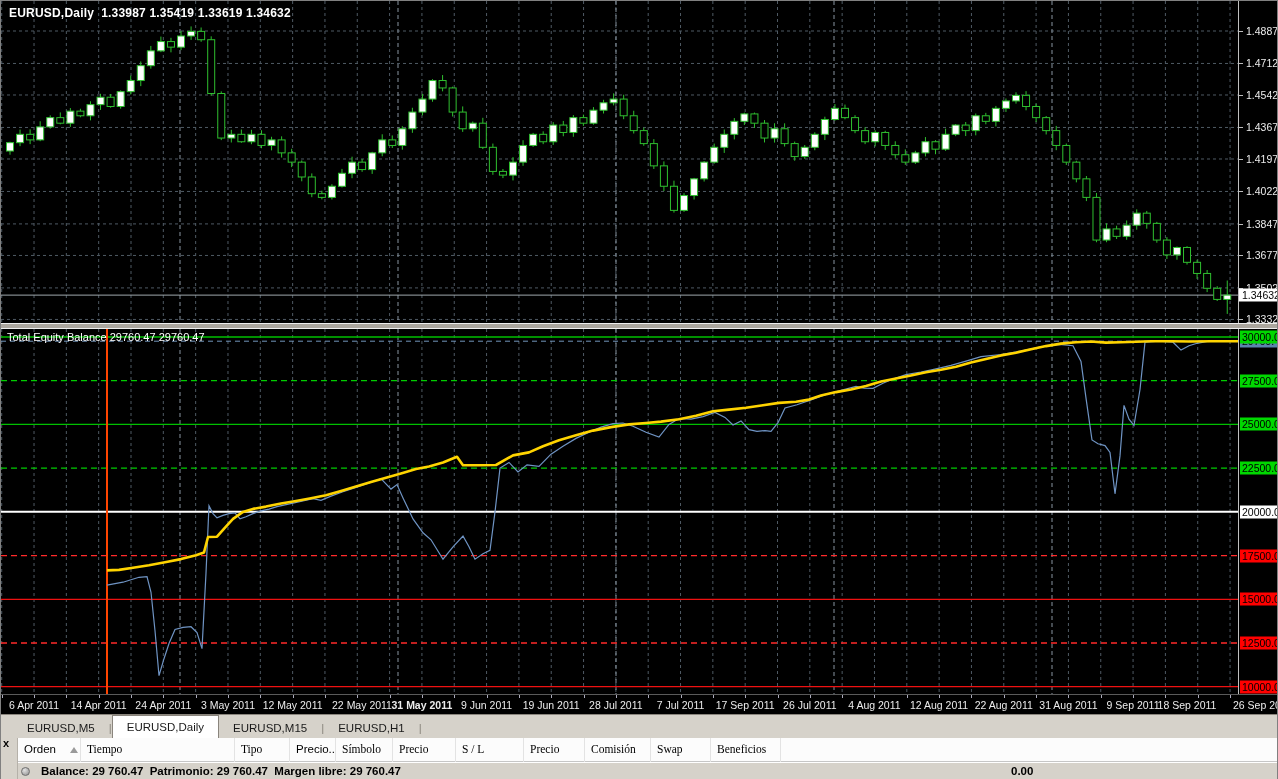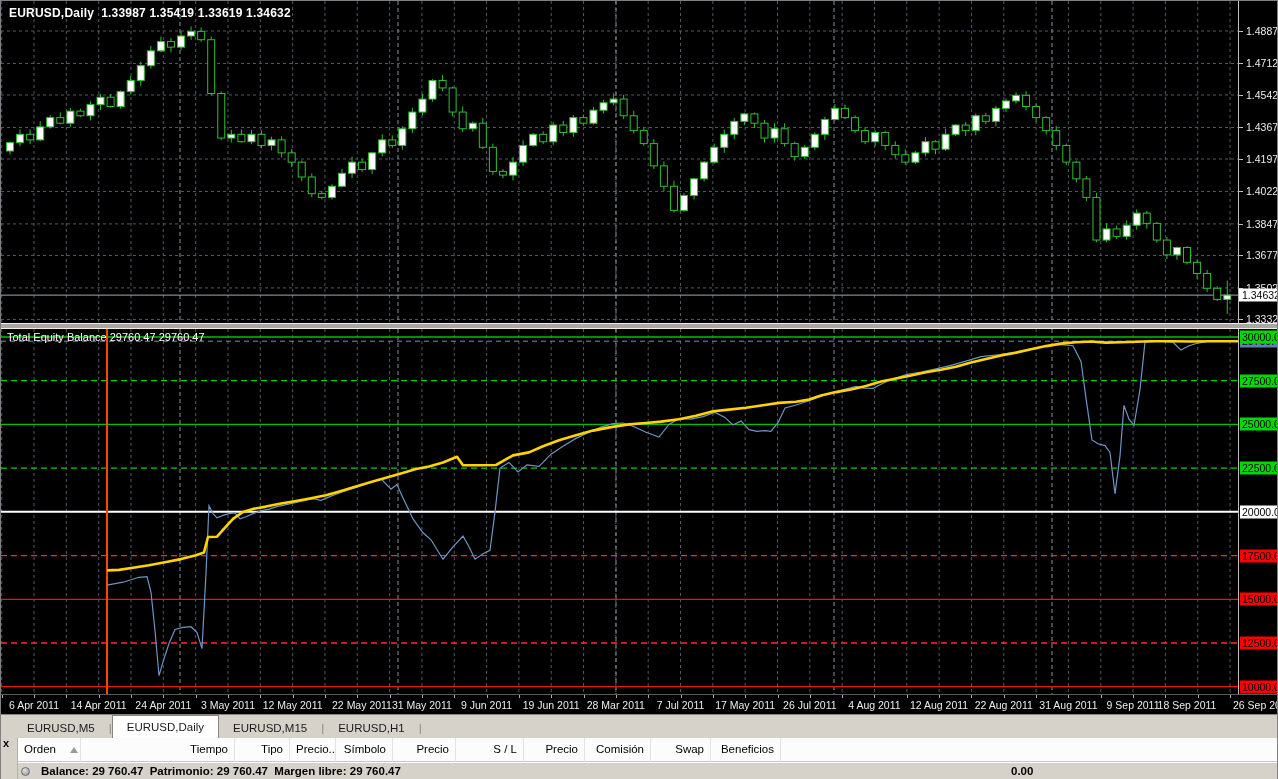--- a/index.html
+++ b/index.html
@@ -19,21 +19,21 @@
   .date-label{position:absolute;top:4px;color:#ececec;font-size:10.5px;white-space:nowrap;transform:translateX(-50%);}
   .date-tick{position:absolute;top:0;width:1px;height:3px;background:#aab;}
   #tabbar{left:0;top:713px;width:1278px;height:24px;background:#d6d2ca;border-top:1px solid #8a857d;box-sizing:border-box;display:flex;align-items:flex-end;}
   .tab{height:20px;line-height:20px;padding:0 14px;font-size:11.5px;color:#1a1a1a;}
   .tab.active{background:#fff;border:1px solid #8a857d;border-bottom:none;height:22px;line-height:22px;font-weight:normal;}
   .tab-sep{color:#8a857d;height:20px;line-height:20px;font-size:11.5px;}
   #terminal-header{left:0;top:737px;width:1278px;height:24px;background:#fcfcfc;border-bottom:1px solid #c6c6c6;box-sizing:border-box;display:flex;}
   #terminal-strip{left:0;top:737px;width:17px;height:42px;background:#d6d2ca;border-right:1px solid #b5b1a9;box-sizing:border-box;z-index:3;}
   #terminal-close{left:2px;top:736px;width:12px;height:12px;color:#000;font-size:11px;font-weight:bold;line-height:12px;z-index:4;cursor:default;}
   .th{height:24px;line-height:23px;font-size:11.5px;color:#000;border-right:1px solid #e3e3e3;box-sizing:border-box;padding:0 6px;white-space:nowrap;overflow:hidden;}
-  .th.r{text-align:right;}
+  .th.r{text-align:left;font-family:Liberation Serif, serif;}
   .sort-glyph{display:inline-block;width:0;height:0;border-left:4px solid transparent;border-right:4px solid transparent;border-bottom:6px solid #9a9a9a;margin-left:14px;vertical-align:middle;}
   #statusbar{left:0;top:761px;width:1278px;height:18px;background:#d6d2ca;border-top:1px solid #fff;box-sizing:border-box;}
   #status-icon{position:absolute;left:20px;top:4px;width:9px;height:9px;border-radius:50%;background:radial-gradient(circle at 35% 30%,#e3e3e3,#8d8d8d);border:1px solid #6f6f6f;box-sizing:border-box;}
   .status-text{position:absolute;top:2px;color:#000;font-size:11.5px;font-weight:bold;white-space:pre;}
   svg{display:block;}
 </style>
 </head>
 <body>
 
 <div id="win">
@@ -483,26 +483,26 @@
       <div class="date-tick" style="left: 1132.08px;"></div>
       <div class="date-tick" style="left: 1164.4px;"></div>
       <div class="date-tick" style="left: 1196.72px;"></div>
       <div class="date-tick" style="left: 1229.05px;"></div>
       <div class="date-label" style="left: 33px;">6 Apr 2011</div>
       <div class="date-label" style="left: 97.65px;">14 Apr 2011</div>
       <div class="date-label" style="left: 162.3px;">24 Apr 2011</div>
       <div class="date-label" style="left: 226.95px;">3 May 2011</div>
       <div class="date-label" style="left: 291.6px;">12 May 2011</div>
       <div class="date-label" style="left: 361px;">22 May 2011</div>
-      <div class="date-label" style="left: 420.9px;">31 May 2011</div>
+      <div class="date-label" style="left: 420.9px; font-weight: bold;">31 May 2011</div>
       <div class="date-label" style="left: 485.55px;">9 Jun 2011</div>
       <div class="date-label" style="left: 550.2px;">19 Jun 2011</div>
-      <div class="date-label" style="left: 614.85px;">28 Mar 2011</div>
+      <div class="date-label" style="left: 614.85px;">28 Jul 2011</div>
       <div class="date-label" style="left: 679.5px;">7 Jul 2011</div>
-      <div class="date-label" style="left: 744.15px;">17 May 2011</div>
+      <div class="date-label" style="left: 744.15px;">17 Sep 2011</div>
       <div class="date-label" style="left: 808.8px;">26 Jul 2011</div>
       <div class="date-label" style="left: 873.45px;">4 Aug 2011</div>
       <div class="date-label" style="left: 938.1px;">12 Aug 2011</div>
       <div class="date-label" style="left: 1002.75px;">22 Aug 2011</div>
       <div class="date-label" style="left: 1067.4px;">31 Aug 2011</div>
       <div class="date-label" style="left: 1132.05px;">9 Sep 2011</div>
       <div class="date-label" style="left: 1186px;">18 Sep 2011</div>
       <div class="date-label" style="left: 1261.35px;">26 Sep 2011</div>
     </div>
 

